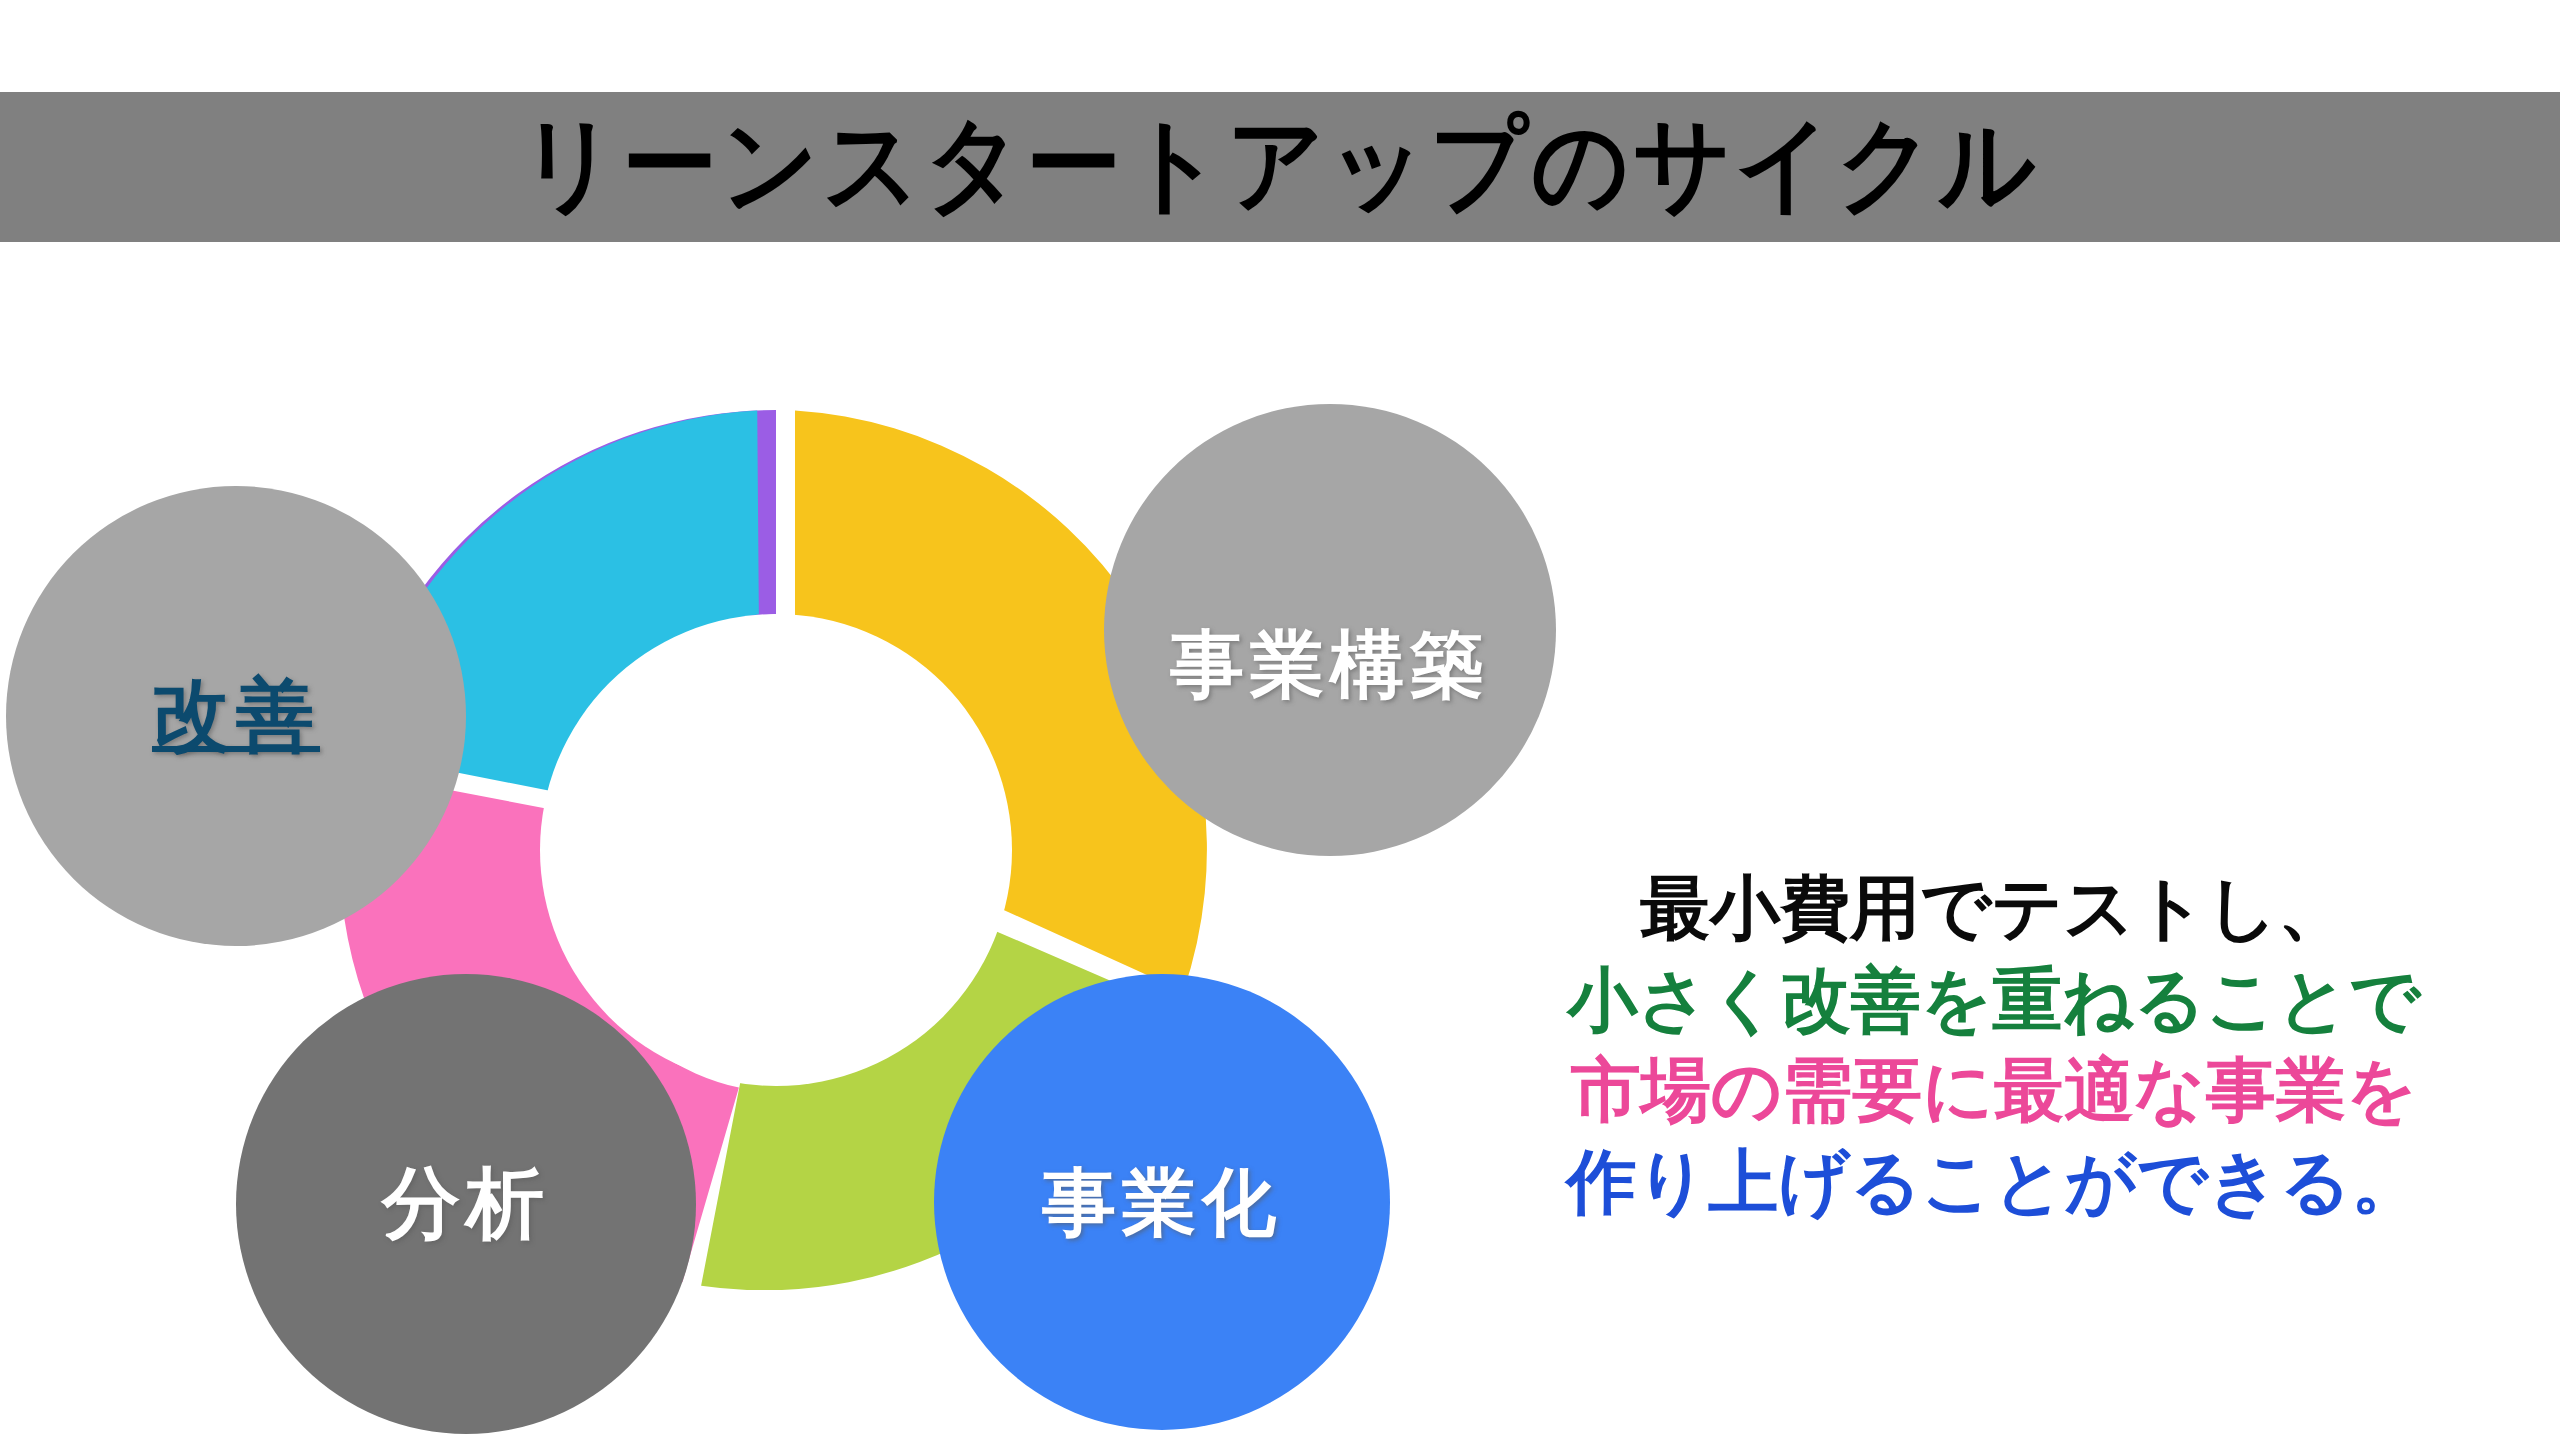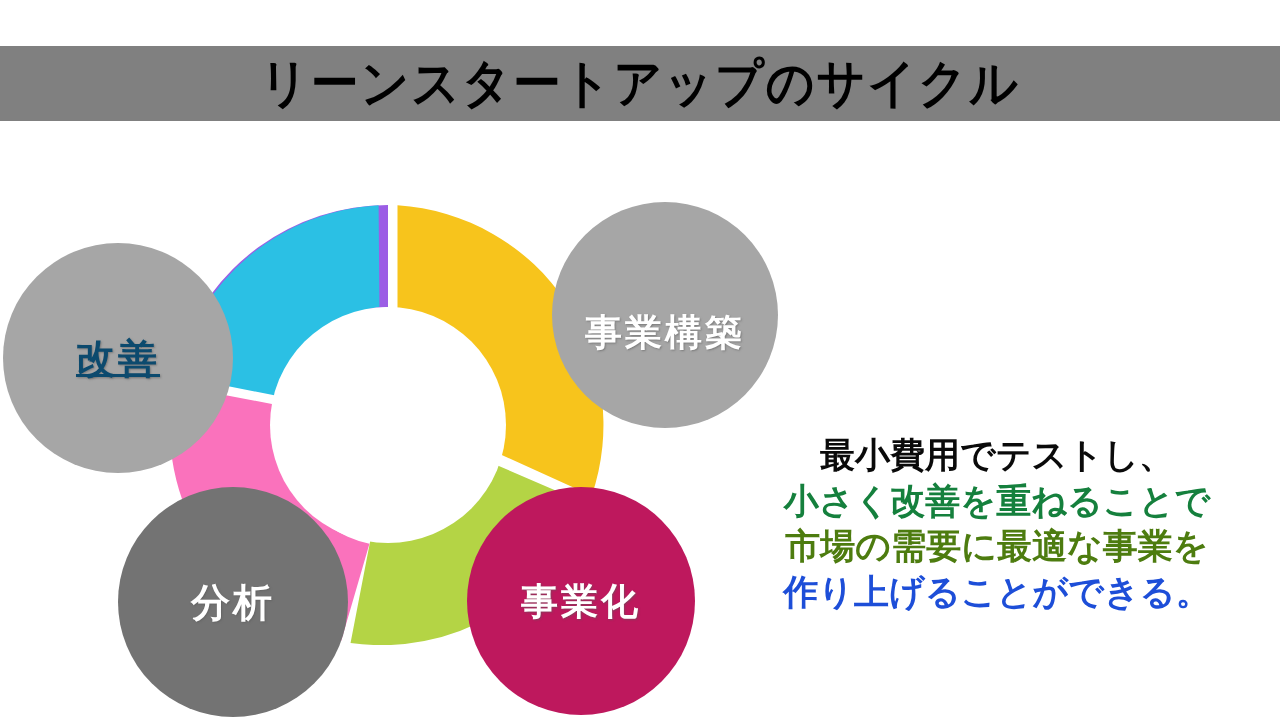--- a/index.html
+++ b/index.html
@@ -136,32 +136,32 @@
 
       <circle cx="220" cy="220" r="118" fill="#FFFFFF"></circle>
     </svg>
   </div>
 
 
   <div class="node-bubble" id="node-build" style="background: rgb(166, 166, 166);">
     <span class="node-label" style="color: rgb(255, 255, 255); margin-top: 35px;">事業構築</span>
   </div>
 
-  <div class="node-bubble" id="node-launch" style="background: #be185d;">
+  <div class="node-bubble" id="node-launch" style="background: #3b82f6;">
     <span class="node-label" style="color: rgb(255, 255, 255);">事業化</span>
   </div>
 
   <div class="node-bubble" id="node-analyze" style="background: #737373;">
     <span class="node-label" style="color: rgb(255, 255, 255);">分析</span>
   </div>
 
   <div class="node-bubble" id="node-improve" style="background: rgb(166, 166, 166);">
     <span class="node-label" style="color: #0c4a6e; text-decoration: underline;">改善</span>
   </div>
 
   <div id="description">
     <span class="desc-line" style="color: rgb(10, 10, 10);">最小費用でテストし、</span>
     <span class="desc-line" style="color: #15803d;">小さく改善を重ねることで</span>
-    <span class="desc-line" style="color: #4d7c0f;">市場の需要に最適な事業を</span>
+    <span class="desc-line" style="color: #ec4899;">市場の需要に最適な事業を</span>
     <span class="desc-line" style="color: #1d4ed8;">作り上げることができる。</span>
   </div>
 
 </div>
 
 </body></html>

